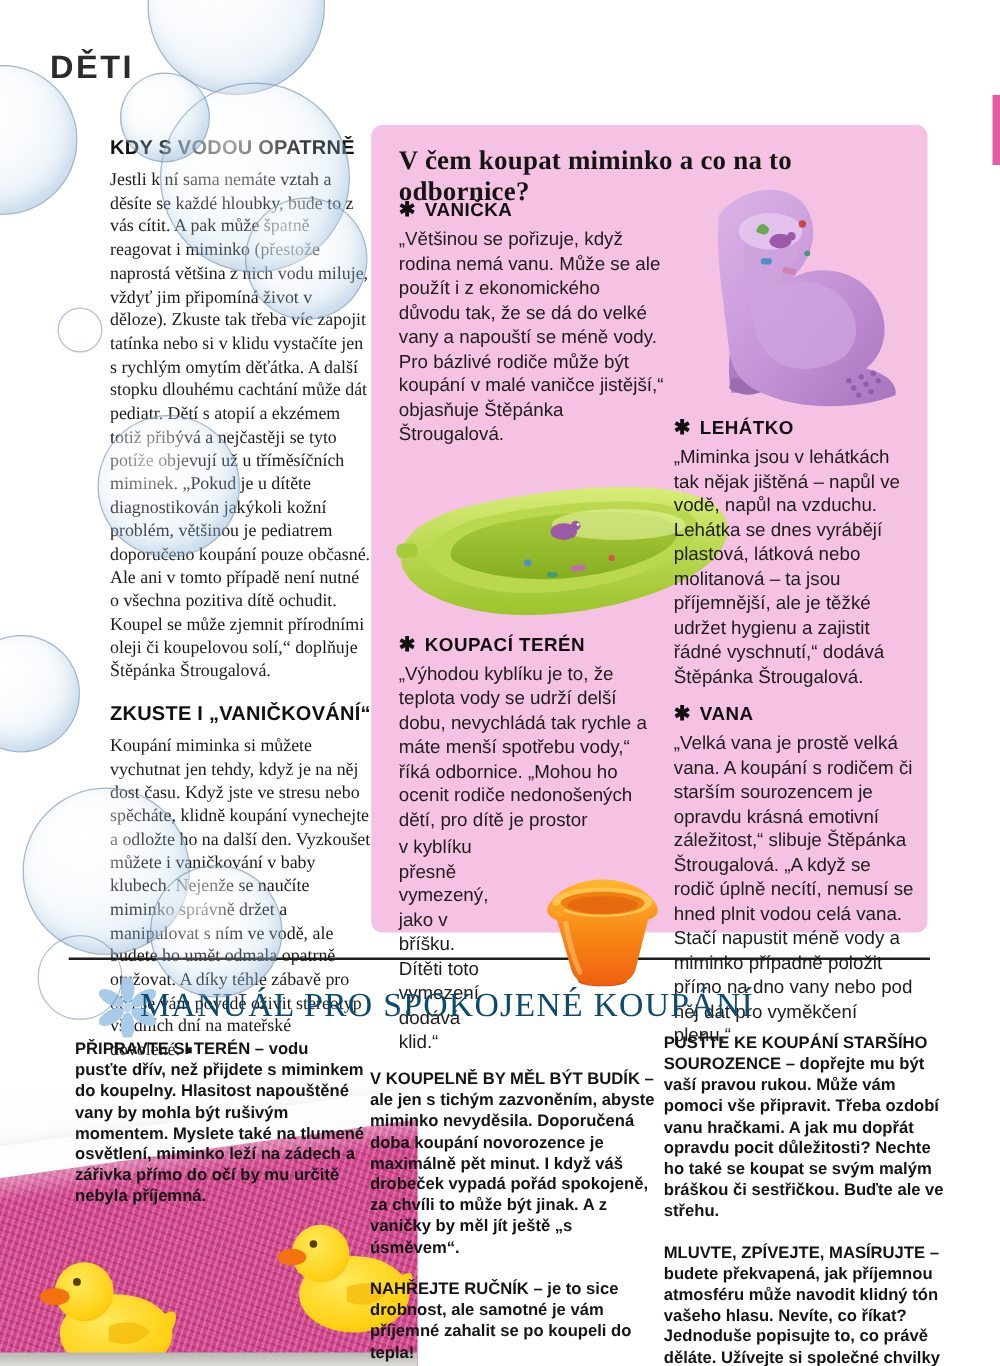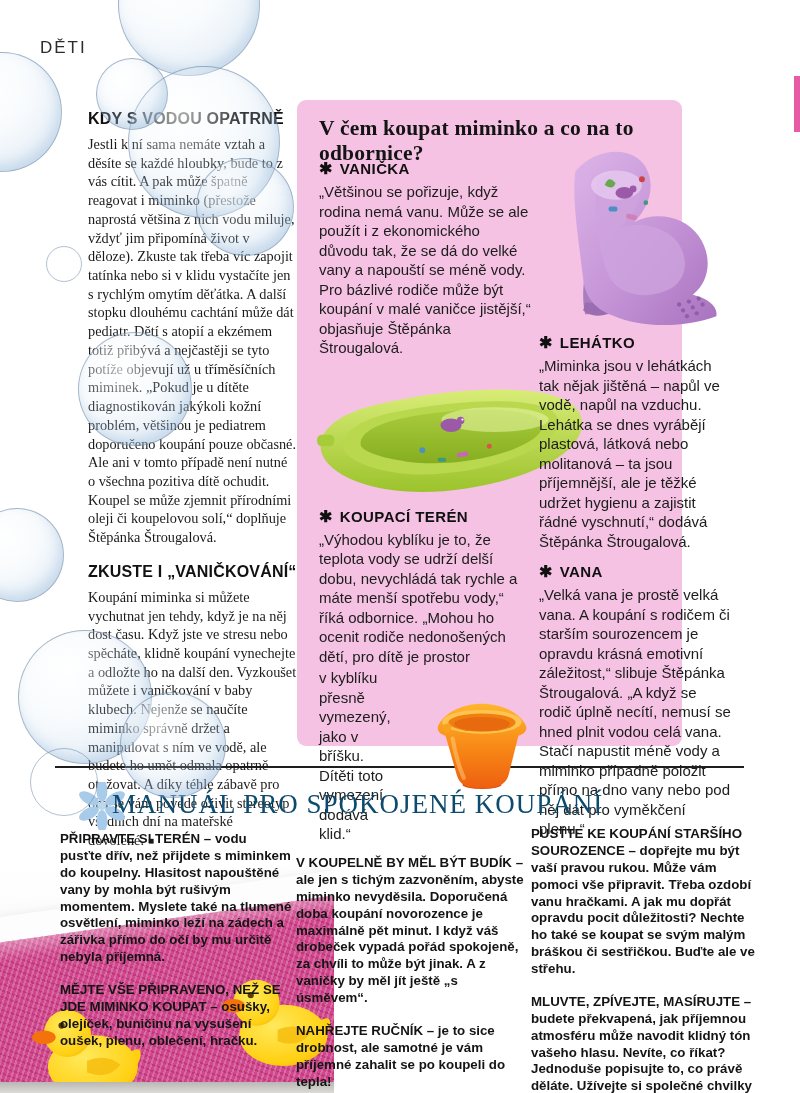--- a/index.html
+++ b/index.html
@@ -7,21 +7,21 @@
     width:800px;height:1093px;position:relative;overflow:hidden;
     background:#ffffff;color:#1a1a1a;
     font-family:"Liberation Serif", serif;
   }
   .page{position:absolute;inset:0;}
 
   
   .kicker{
     position:absolute;left:40px;top:38px;
     font-family:"Liberation Sans", sans-serif;
-    font-size:17px;letter-spacing:2px;color:#2b2b2b;font-weight:400;
+    font-size:26px;letter-spacing:2px;color:#2b2b2b;font-weight:700;
   }
 
   
   .bubble{
     position:absolute;border-radius:50%;pointer-events:none;z-index:3;
     border:1.5px solid rgba(100,130,162,.55);
     background:radial-gradient(circle at 35% 30%,
       rgba(255,255,255,.65) 0%, rgba(214,230,243,.18) 42%,
       rgba(168,199,227,.30) 76%, rgba(120,160,200,.22) 100%);
     box-shadow:inset -4px -7px 12px rgba(130,170,210,.28);
@@ -33,21 +33,21 @@
   .leftcol h3{
     font-family:"Liberation Sans", sans-serif;font-size:16px;font-weight:700;
     margin:0 0 7px;color:#111;letter-spacing:.2px;
   }
   .leftcol p{font-size:14.3px;line-height:1.31;margin:0;}
   .sec2{margin-top:16px;}
   .end-mark{font-size:10px;vertical-align:1px;padding-left:4px;font-family:"Liberation Sans",sans-serif;}
 
   
   .expert-box{
-    position:absolute;left:297px;top:100px;width:385px;height:646px;
+    position:absolute;left:297px;top:100px;width:445px;height:646px;
     background:#f5c2e3;border-radius:9px;z-index:1;
   }
   .expert-title{
     position:absolute;left:22px;top:16px;width:410px;
     font-family:"Liberation Serif", serif;font-weight:700;font-size:21.5px;
     color:#141414;letter-spacing:.2px;
   }
   .box-col-left{position:absolute;left:22px;top:60px;width:212px;}
   .box-col-right{position:absolute;left:242px;top:42px;width:194px;}
   .item-head{
@@ -299,21 +299,20 @@
       <ellipse cx="0" cy="-15" rx="5.5" ry="11" transform="rotate(180)"></ellipse>
       <ellipse cx="0" cy="-15" rx="5.5" ry="11" transform="rotate(240)"></ellipse>
       <ellipse cx="0" cy="-15" rx="5.5" ry="11" transform="rotate(300)"></ellipse>
       <circle r="4" fill="#bcd8ef"></circle>
     </g>
   </svg>
   <div class="manual-title">MANUÁL PRO SPOKOJENÉ KOUPÁNÍ</div>
 
   <div class="mcol mcol1">
     <p>PŘIPRAVTE SI TERÉN – vodu pusťte dřív, než přijdete s miminkem do koupelny. Hlasitost napouštěné vany by mohla být rušivým momentem. Myslete také na tlumené osvětlení, miminko leží na zádech a zářivka přímo do očí by mu určitě nebyla příjemná.</p>
-    <p>MĚJTE VŠE PŘIPRAVENO, NEŽ SE JDE MIMINKO KOUPAT – osušky, olejíček, buničinu na vysušení oušek, plenu, oblečení, hračku.</p>
   </div>
   <div class="mcol mcol2">
     <p>V KOUPELNĚ BY MĚL BÝT BUDÍK – ale jen s tichým zazvoněním, abyste miminko nevyděsila. Doporučená doba koupání novorozence je maximálně pět minut. I když váš drobeček vypadá pořád spokojeně, za chvíli to může být jinak. A z vaničky by měl jít ještě „s úsměvem“.</p>
     <p>NAHŘEJTE RUČNÍK – je to sice drobnost, ale samotné je vám příjemné zahalit se po koupeli do tepla!</p>
   </div>
   <div class="mcol mcol3">
     <p>PUSŤTE KE KOUPÁNÍ STARŠÍHO SOUROZENCE – dopřejte mu být vaší pravou rukou. Může vám pomoci vše připravit. Třeba ozdobí vanu hračkami. A jak mu dopřát opravdu pocit důležitosti? Nechte ho také se koupat se svým malým bráškou či sestřičkou. Buďte ale ve střehu.</p>
     <p>MLUVTE, ZPÍVEJTE, MASÍRUJTE – budete překvapená, jak příjemnou atmosféru může navodit klidný tón vašeho hlasu. Nevíte, co říkat? Jednoduše popisujte to, co právě děláte. Užívejte si společné chvilky a prodlužte si je dětskou masáží.</p>
   </div>
 

